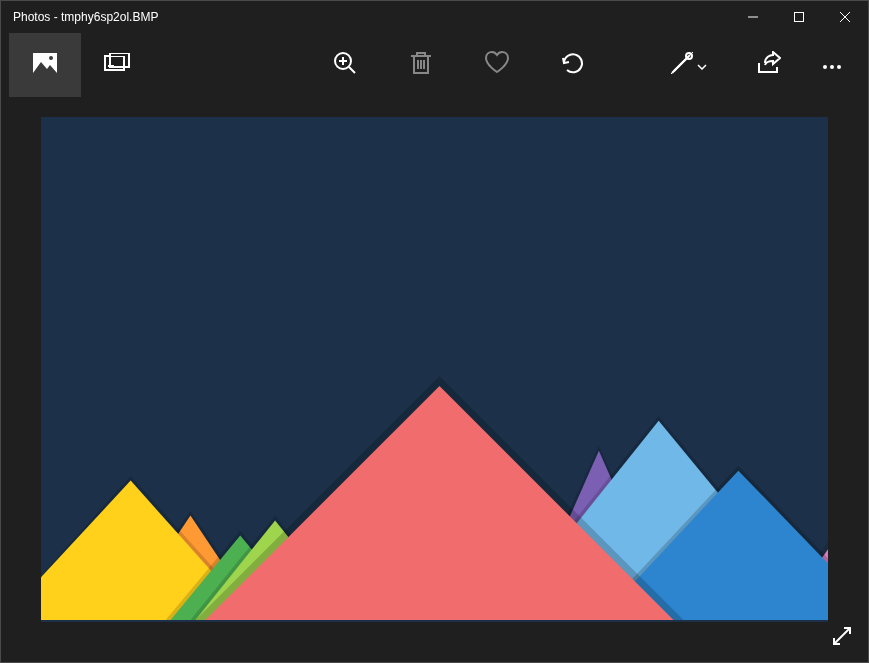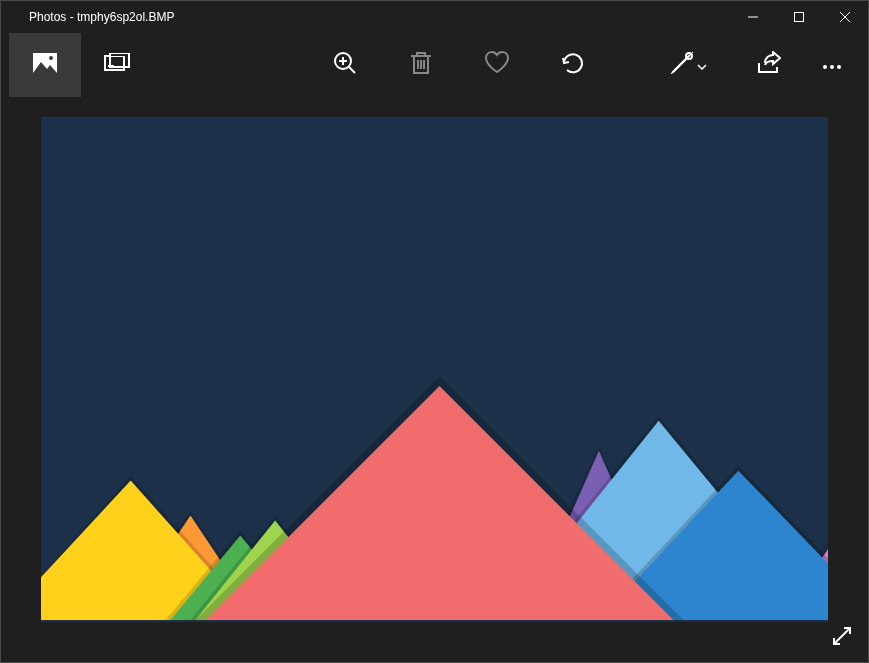--- a/index.html
+++ b/index.html
@@ -20,21 +20,21 @@
     border: 1px solid #4a4a4a;
   }
   .titlebar {
     height: 32px;
     display: flex;
     align-items: center;
     justify-content: space-between;
     background: #1f1f1f;
     font-size: 12px;
   }
-  .title { padding-left: 28px; color: #fff; }
+  .title { padding-left: 12px; color: #fff; }
   .win-controls { display: flex; }
   .win-btn {
     width: 46px; height: 32px;
     display: flex; align-items: center; justify-content: center;
     color: #fff;
   }
   .win-btn svg { stroke: #fff; }
   .toolbar {
     height: 64px;
     display: flex;

